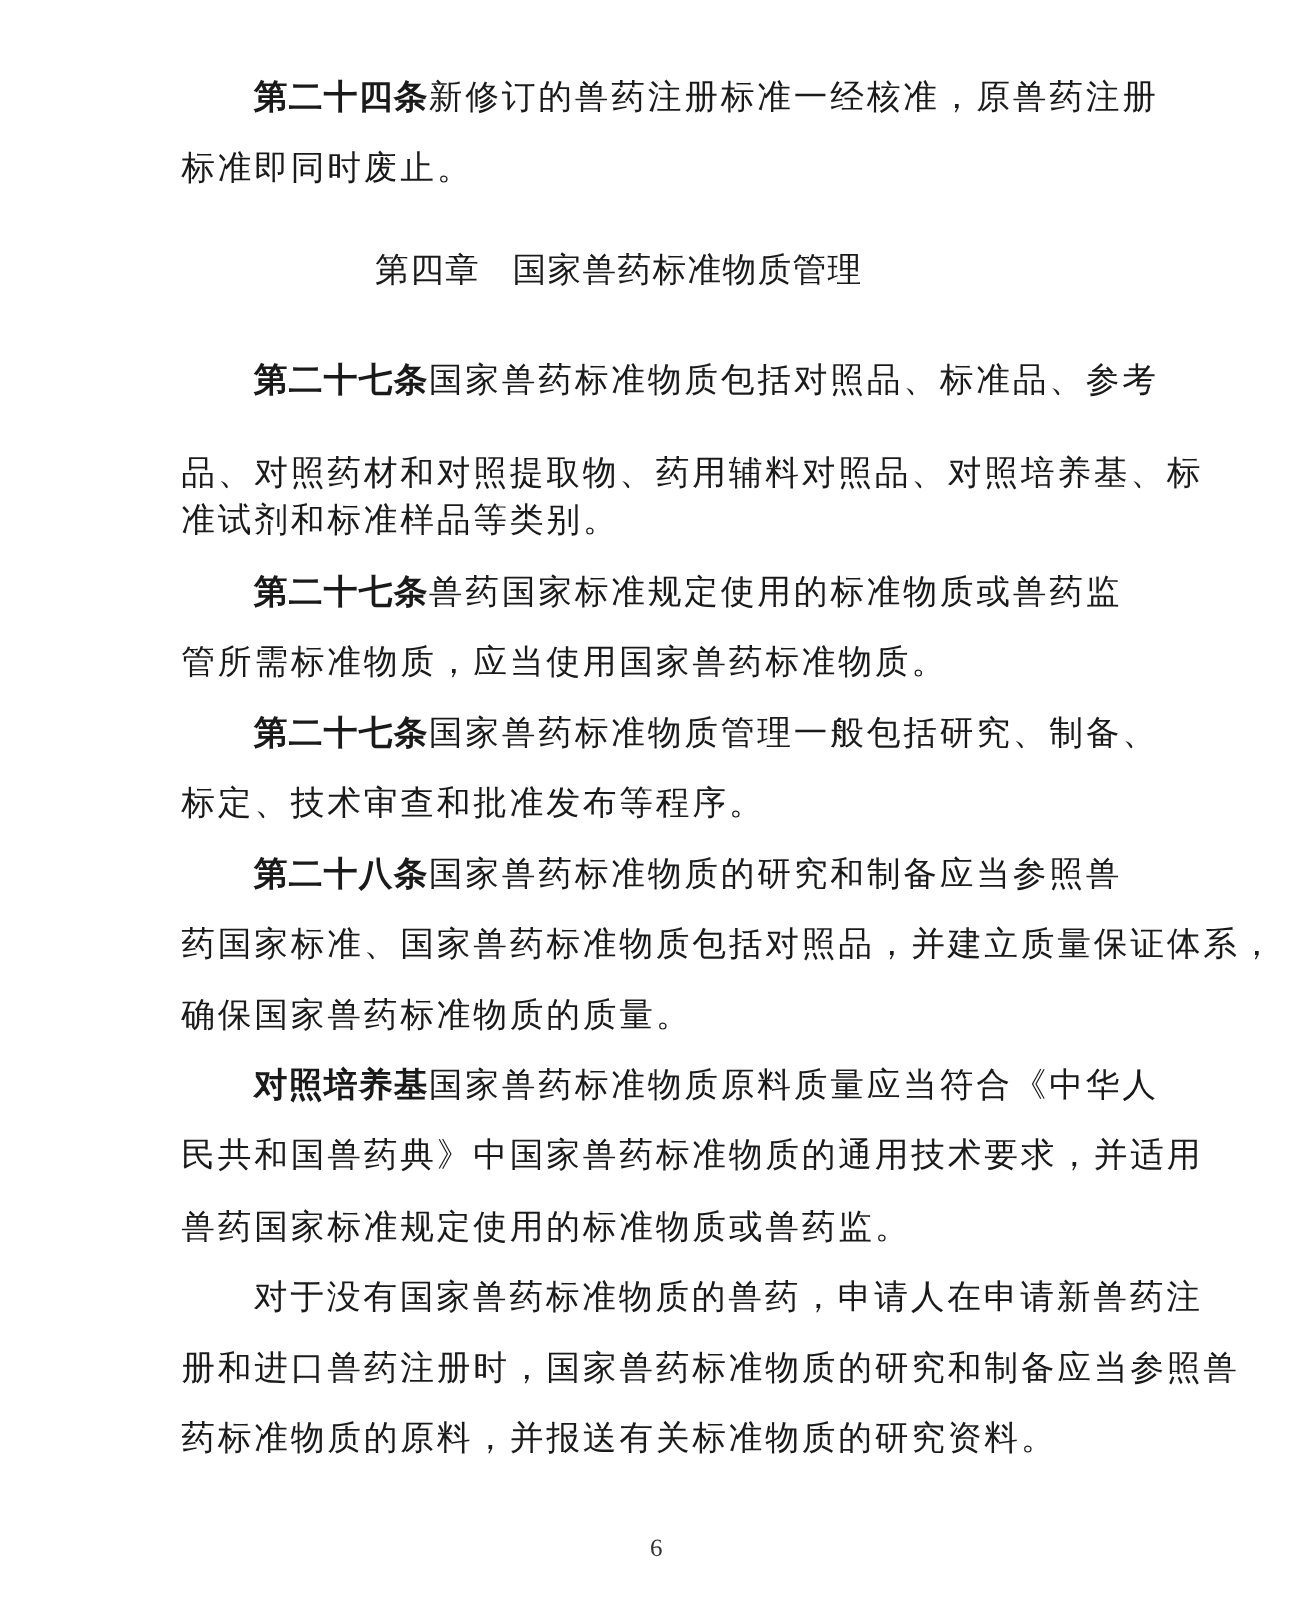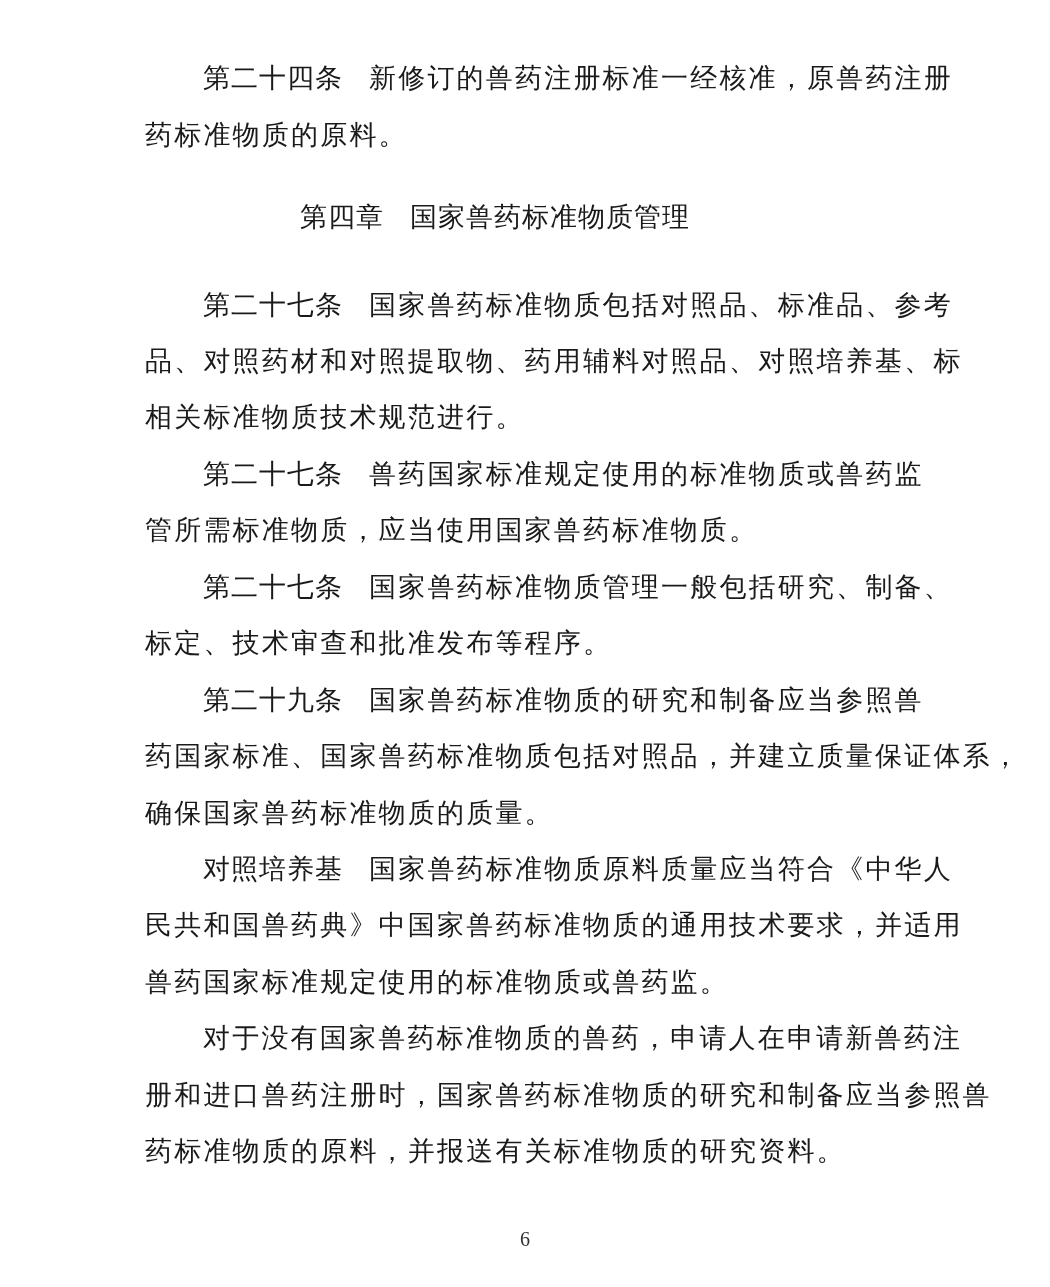--- a/index.html
+++ b/index.html
@@ -1,48 +1,48 @@
 <!DOCTYPE html>
 <html><head>
 <meta charset="utf-8">
 <style>
   html, body { margin: 0; padding: 0; background: #ffffff; }
   body { width: 1050px; height: 1287px; position: relative; overflow: hidden;
          font-family: "DejaVu Serif", "Liberation Serif", serif; color: #1a1a1a; }
   .line { position: absolute; left: 145px; width: 800px; font-size: 27px; line-height: 36px;
           white-space: nowrap; letter-spacing: 2.2px; }
   .indent { left: 203px; width: 742px; }
-  .art { font-family: "DejaVu Sans", "Liberation Sans", sans-serif; font-weight: normal; letter-spacing: 1px; margin-right: 26px; }
+  .art { font-family: "DejaVu Sans", "Liberation Sans", sans-serif; font-weight: bold; letter-spacing: 1px; }
   .chapter { position: absolute; left: 0; width: 990px; text-align: center; top: 199px;
              font-family: "DejaVu Sans", "Liberation Sans", sans-serif; font-size: 27px; line-height: 36px; letter-spacing: 1px; }
   .chapter .gap { display: inline-block; width: 26px; }
   .pagenum { position: absolute; top: 1228px; left: 0; width: 1050px; text-align: center;
              font-family: "Liberation Serif", serif; font-size: 20px; color: #333; }
 </style>
 </head>
 <body>
 
 <div>
 
   <div class="line indent" style="top:60px"><span class="art">第二十四条</span><span>新修订的兽药注册标准一经核准，原兽药注册</span></div>
-  <div class="line" style="top:117px">药标准物质的原料。</div>
+  <div class="line" style="top:117px">标准即同时废止。</div>
 
   <div class="chapter"><span>第四章</span><span class="gap"></span><span>国家兽药标准物质管理</span></div>
 
   <div class="line indent" style="top:287px"><span class="art">第二十七条</span><span>国家兽药标准物质包括对照品、标准品、参考</span></div>
-  <div class="line" style="top:343px">品、对照药材和对照提取物、药用辅料对照品、对照培养基、标</div>
-  <div class="line" style="top:399px">相关标准物质技术规范进行。</div>
+  <div class="line" style="top:361px">品、对照药材和对照提取物、药用辅料对照品、对照培养基、标</div>
+  <div class="line" style="top:399px">准试剂和标准样品等类别。</div>
 
   <div class="line indent" style="top:456px"><span class="art">第二十七条</span><span>兽药国家标准规定使用的标准物质或兽药监</span></div>
   <div class="line" style="top:512px">管所需标准物质，应当使用国家兽药标准物质。</div>
 
   <div class="line indent" style="top:569px"><span class="art">第二十七条</span><span>国家兽药标准物质管理一般包括研究、制备、</span></div>
   <div class="line" style="top:625px">标定、技术审查和批准发布等程序。</div>
 
-  <div class="line indent" style="top:682px"><span class="art">第二十九条</span><span>国家兽药标准物质的研究和制备应当参照兽</span></div>
+  <div class="line indent" style="top:682px"><span class="art">第二十八条</span><span>国家兽药标准物质的研究和制备应当参照兽</span></div>
   <div class="line" style="top:738px">药国家标准、国家兽药标准物质包括对照品，并建立质量保证体系，</div>
   <div class="line" style="top:795px">确保国家兽药标准物质的质量。</div>
 
   <div class="line indent" style="top:851px"><span class="art">对照培养基</span><span>国家兽药标准物质原料质量应当符合《中华人</span></div>
   <div class="line" style="top:907px">民共和国兽药典》中国家兽药标准物质的通用技术要求，并适用</div>
   <div class="line" style="top:964px">兽药国家标准规定使用的标准物质或兽药监。</div>
 
   <div class="line indent" style="top:1020px">对于没有国家兽药标准物质的兽药，申请人在申请新兽药注</div>
   <div class="line" style="top:1077px">册和进口兽药注册时，国家兽药标准物质的研究和制备应当参照兽</div>
   <div class="line" style="top:1133px">药标准物质的原料，并报送有关标准物质的研究资料。</div>

